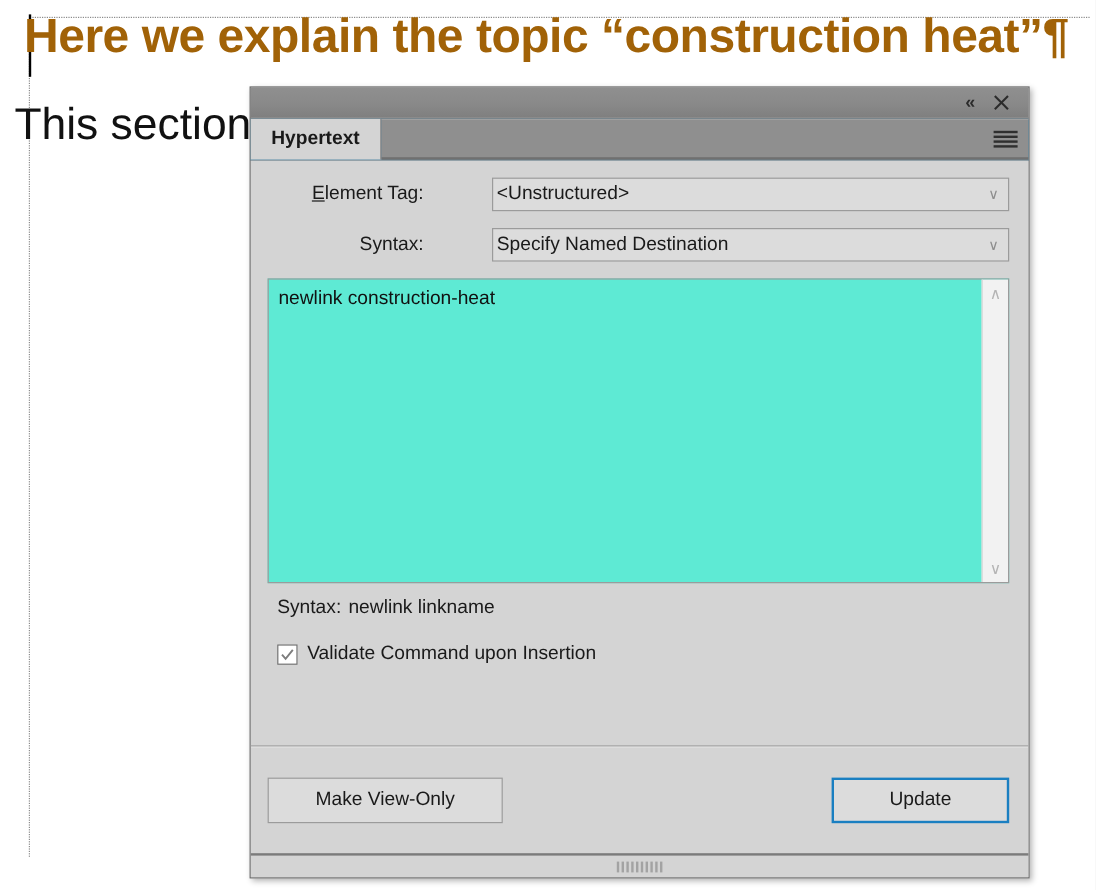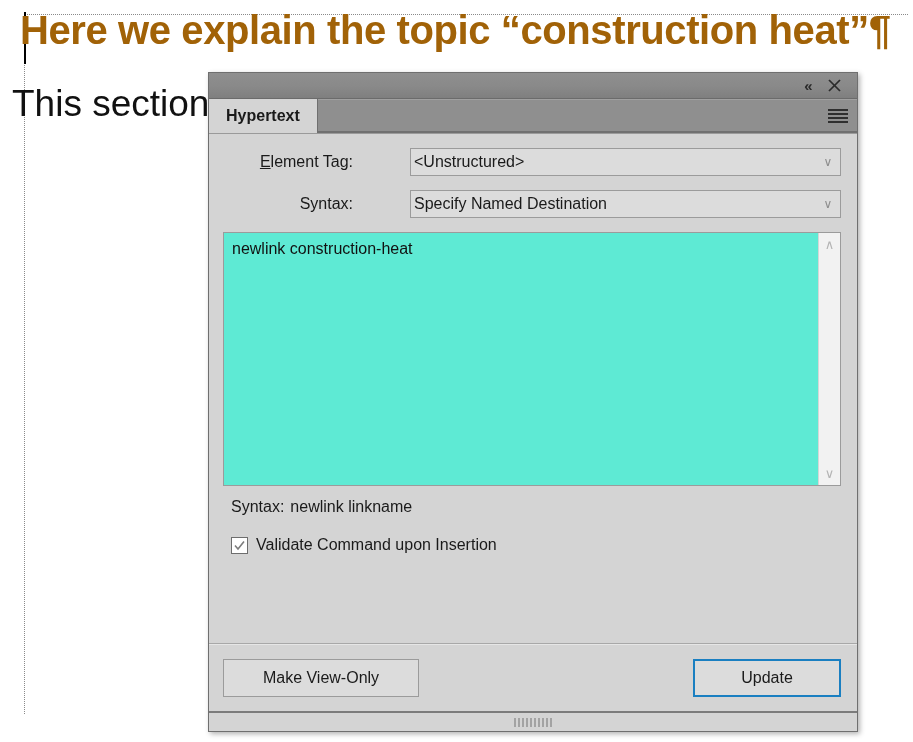--- a/index.html
+++ b/index.html
@@ -267,21 +267,21 @@
     justify-content: center;
     flex: 0 0 auto;
     margin-right: 8px;
   }
   #validate-checkbox svg { display: block; }
   #validate-label { font-size: 16px; color: #1a1a1a; white-space: nowrap; text-align: center; }
 
   
   #panel-footer {
     flex: 0 0 auto;
-    height: 68px;
+    height: 90px;
     border-top: 1px solid #a8a8a8;
     box-shadow: inset 0 1px 0 #e6e6e6;
     display: flex;
     align-items: center;
     justify-content: space-between;
     padding: 0 16px 0 14px;
     box-sizing: border-box;
     background: #d4d4d4;
   }
   .btn {

